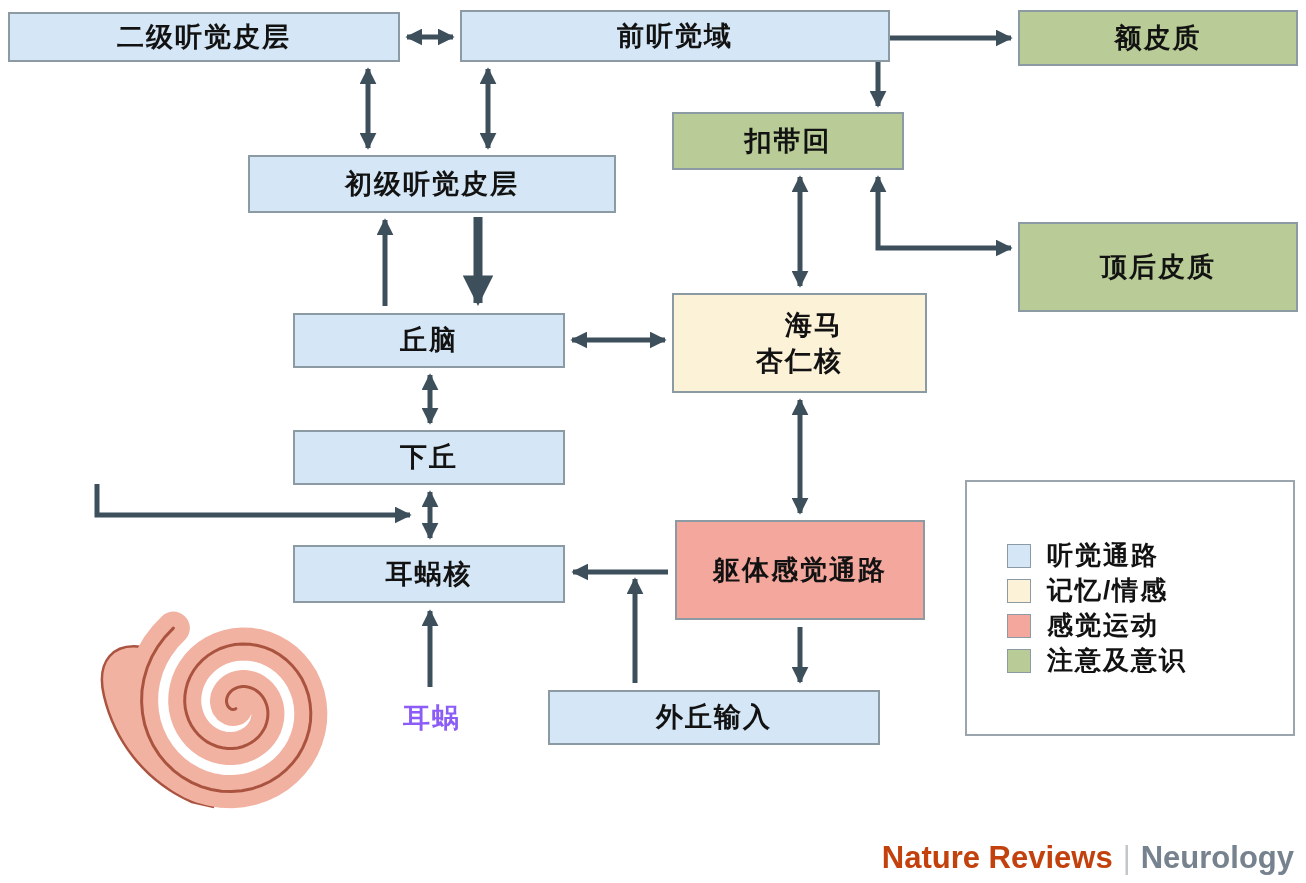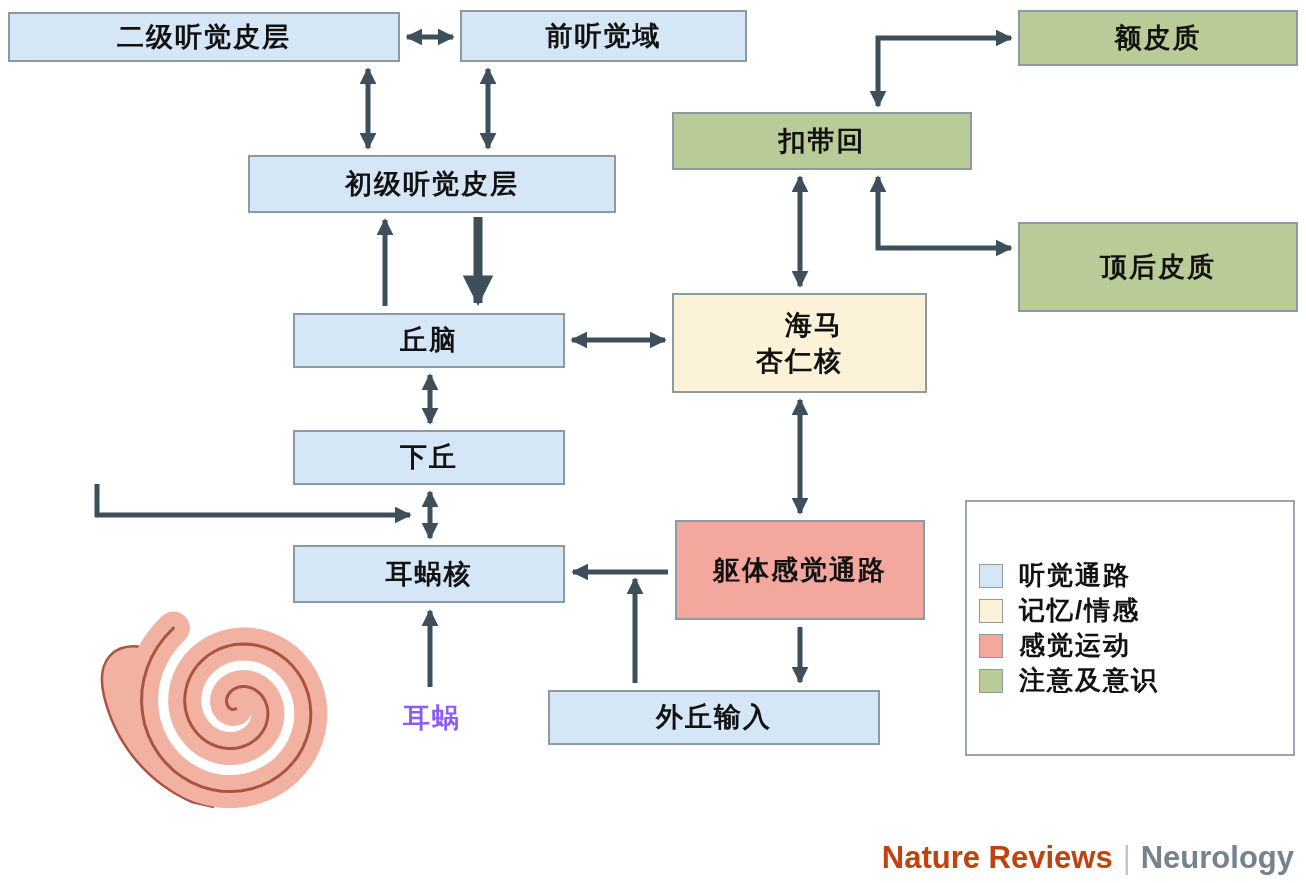--- a/index.html
+++ b/index.html
@@ -8,23 +8,23 @@
   .canvas{position:relative;width:1306px;height:883px;background:#fff;overflow:hidden}
   .layer{position:absolute;left:0;top:0;z-index:0}
   .box{position:absolute;z-index:1;display:flex;align-items:center;justify-content:center;
        border:2px solid #8b9aa3;font-size:27px;font-weight:700;color:#121212;
        letter-spacing:2px;line-height:1.35;text-align:center}
   .blue{background:#d5e7f6}
   .green{background:#b9cc97}
   .pink{background:#f4a79d}
   .cream{background:#fcf2d8}
   .stack{display:flex;flex-direction:column;align-items:flex-end;text-align:left}
-  .legend{position:absolute;left:965px;top:500px;width:330px;height:256px;z-index:1;
+  .legend{position:absolute;left:965px;top:480px;width:330px;height:256px;z-index:1;
           background:#fff;border:2px solid #9aa5ad;display:flex;flex-direction:column;
-          justify-content:center;padding-left:12px}
+          justify-content:center;padding-left:40px}
   .legend-item{display:flex;align-items:center;gap:16px;font-size:26px;font-weight:700;color:#121212;letter-spacing:2px}
   .swatch{width:24px;height:24px;border:1px solid #8b9aa3;display:inline-block;flex:0 0 auto}
   .plain-label{position:absolute;z-index:1;font-size:27px;font-weight:700;color:#8b5cf6;letter-spacing:2px;text-align:center}
   .footer{position:absolute;z-index:1;right:12px;top:840px;font-size:31px;white-space:nowrap}
   .footer .brand{font-weight:700;color:#c2410c}
   .footer .sep{color:#c2c7cc;font-weight:400;margin:0 10px}
   .footer .journal{font-weight:700;color:#76828e}
 </style>
 </head>
 <body>
@@ -62,29 +62,29 @@
       <line x1="635" y1="683" x2="635" y2="579" marker-end="url(#ah)"></line>
       <line x1="800" y1="627" x2="800" y2="682" marker-end="url(#ah)"></line>
       <line x1="430" y1="687" x2="430" y2="611" marker-end="url(#ah)"></line>
     </g>
   </svg>
 
   <div class="box blue" style="left:8px;top:12px;width:392px;height:50px">
     <span>二级听觉皮层</span>
   </div>
 
-  <div class="box blue" style="left:460px;top:10px;width:287px;height:52px">
+  <div class="box blue" style="left:460px;top:10px;width:430px;height:52px">
     <span>前听觉域</span>
   </div>
 
   <div class="box green" style="left:1018px;top:10px;width:280px;height:56px">
     <span>额皮质</span>
   </div>
 
-  <div class="box green" style="left:672px;top:112px;width:300px;height:58px">
+  <div class="box green" style="left:672px;top:112px;width:232px;height:58px">
     <span>扣带回</span>
   </div>
 
   <div class="box blue" style="left:248px;top:155px;width:368px;height:58px">
     <span>初级听觉皮层</span>
   </div>
 
   <div class="box green" style="left:1018px;top:222px;width:280px;height:90px">
     <span>顶后皮质</span>
   </div>

